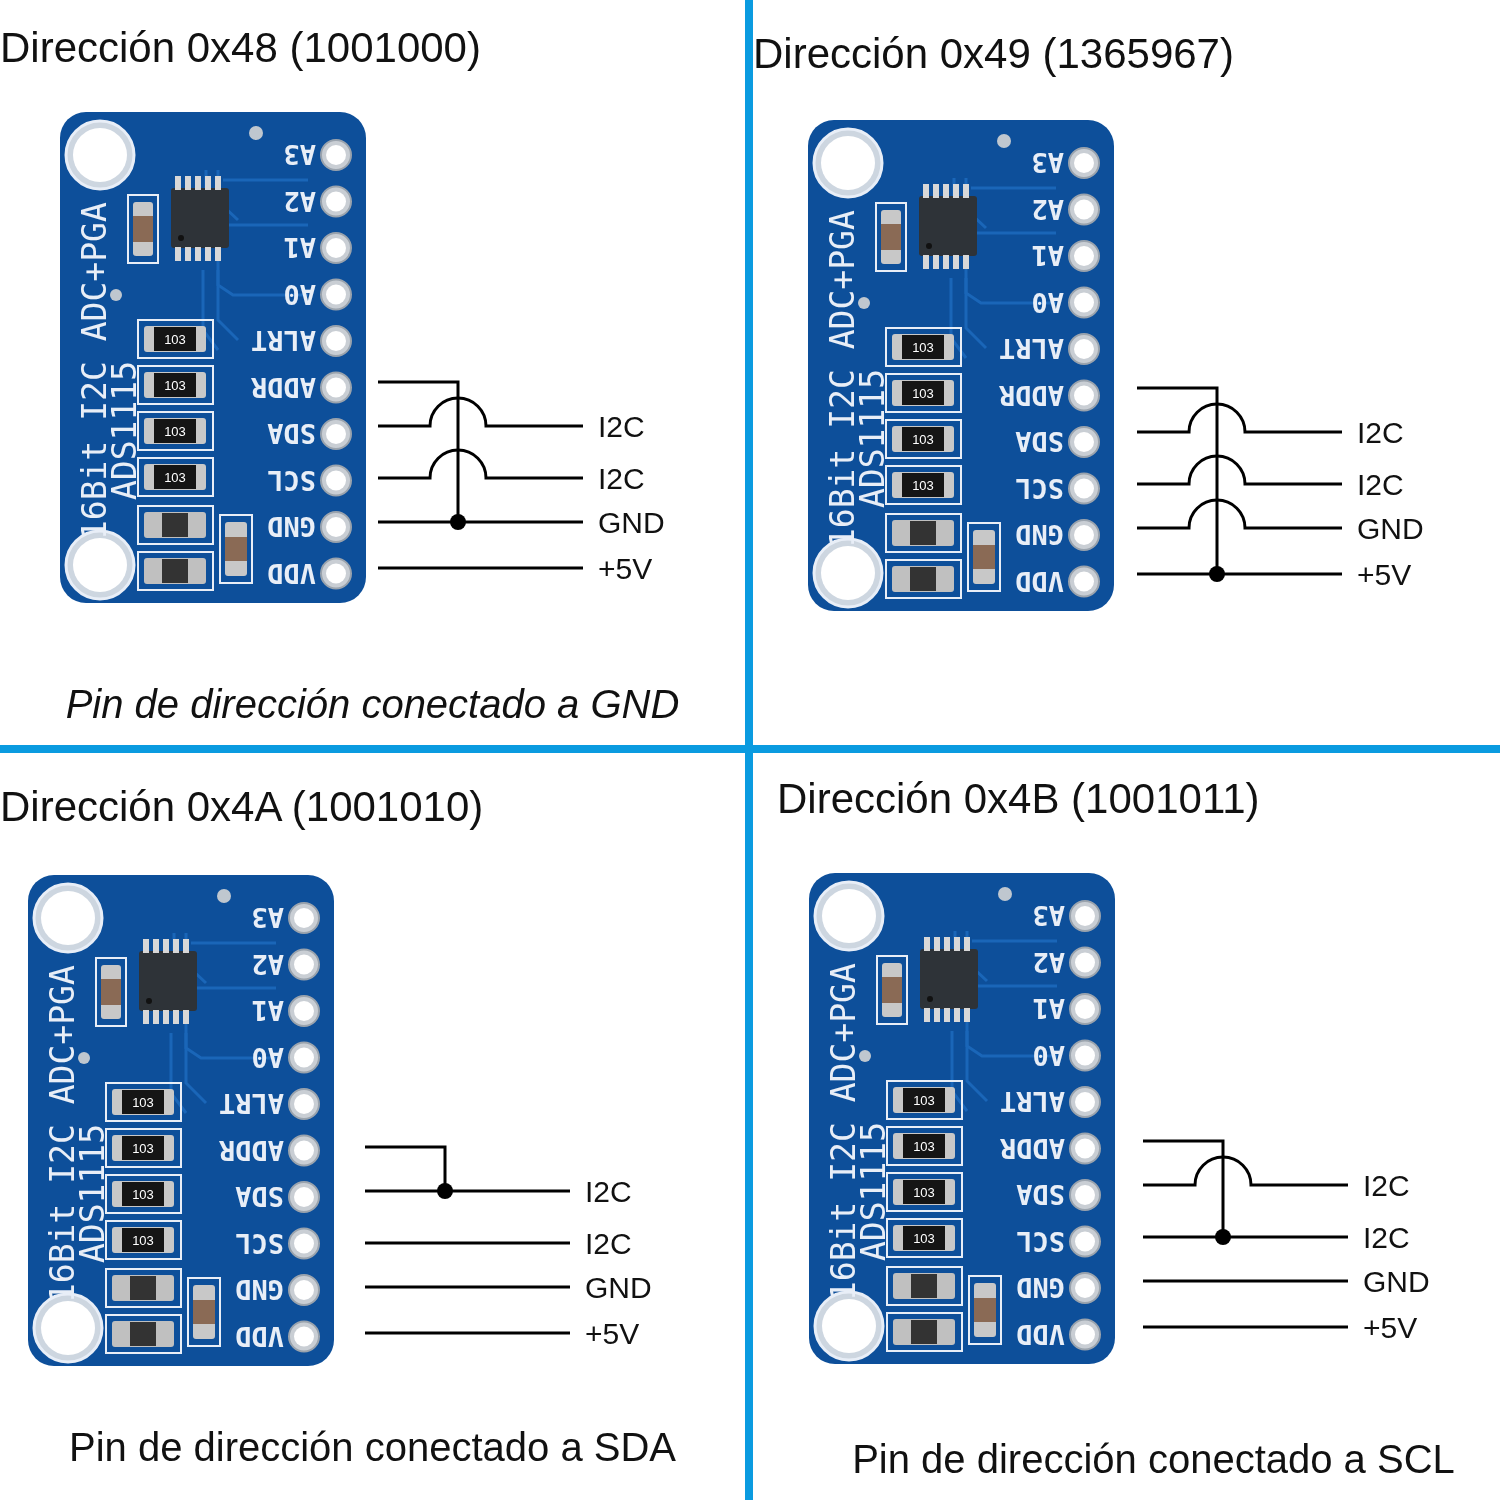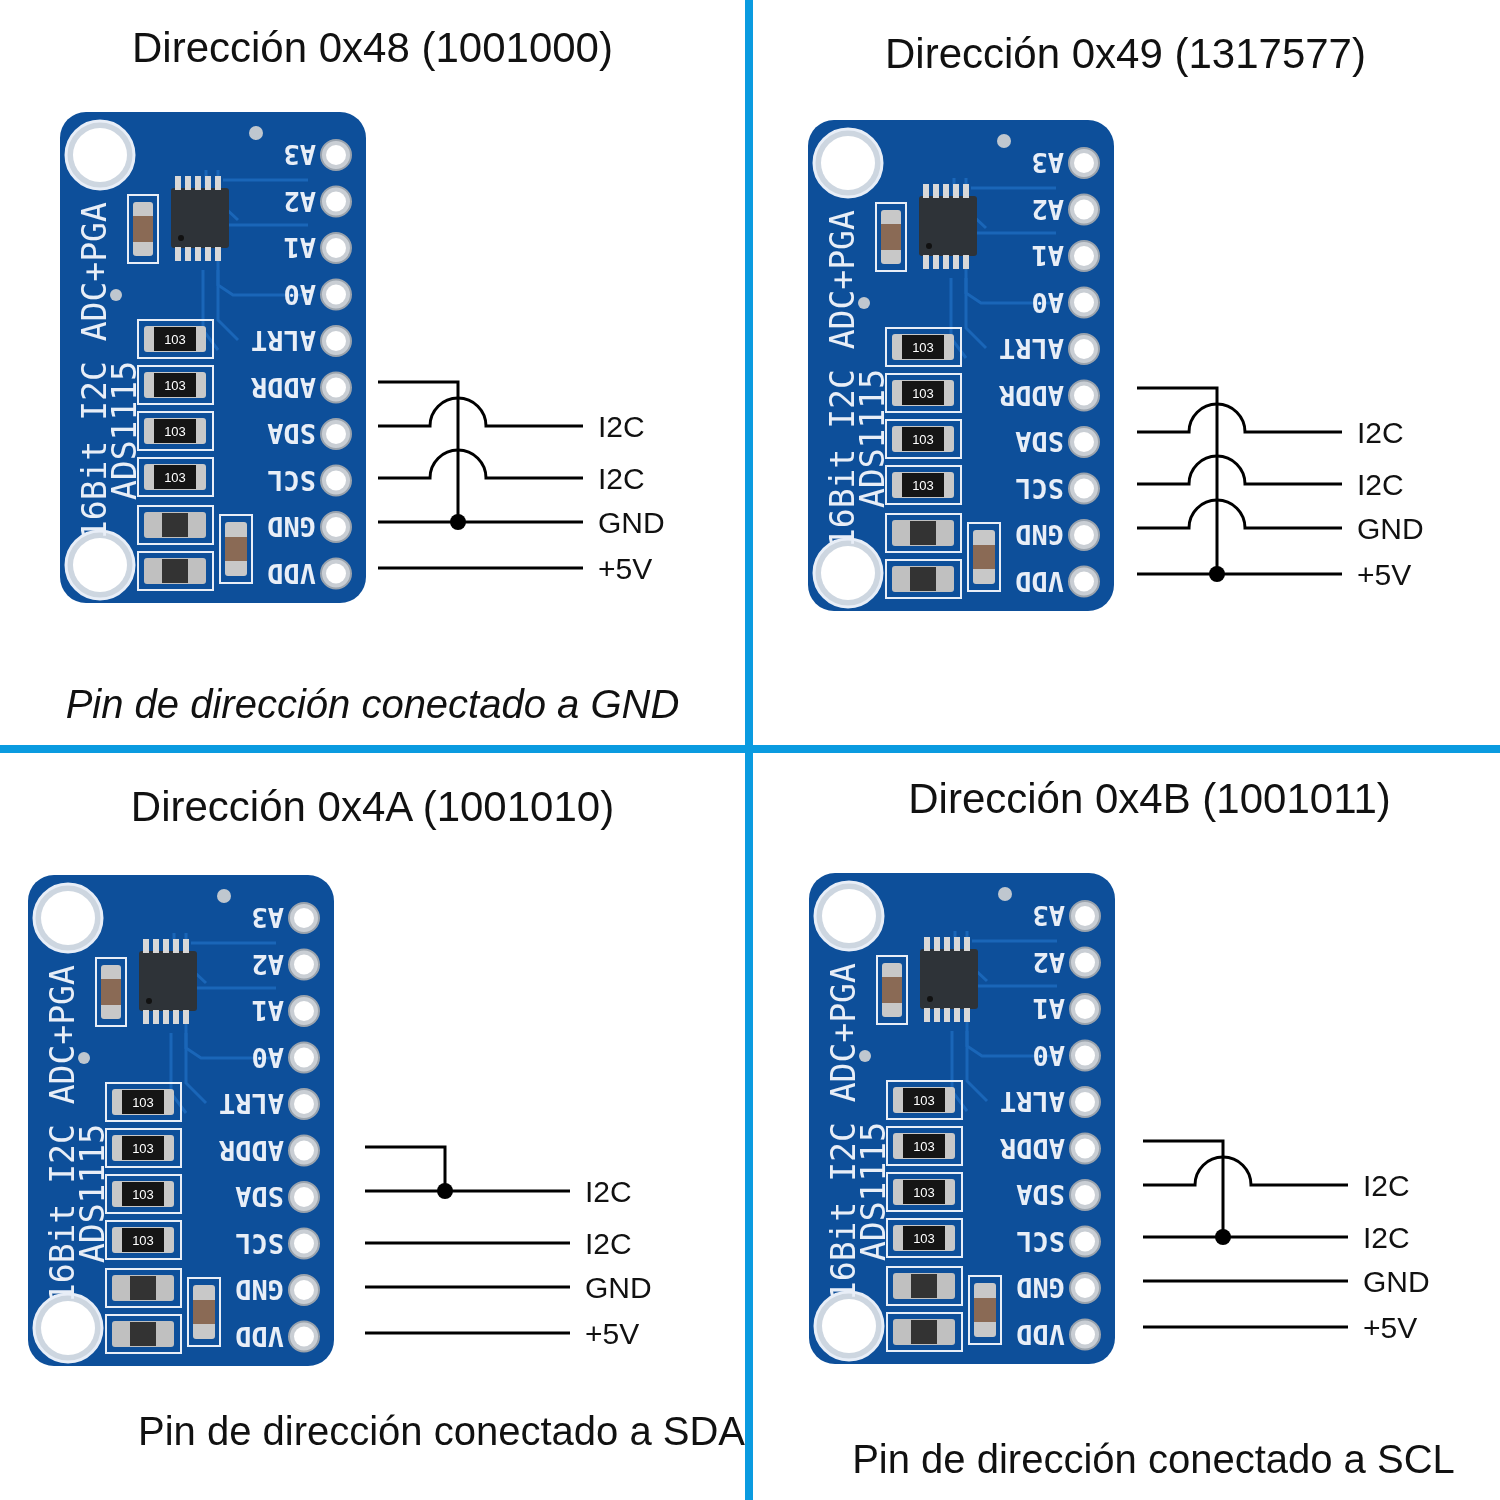--- a/index.html
+++ b/index.html
@@ -1,20 +1,20 @@
 <!DOCTYPE html>
 <html><head>
 <meta charset="utf-8">
 <style>
   html,body{margin:0;padding:0;background:#fff;}
   body{width:1500px;height:1500px;position:relative;overflow:hidden;font-family:"Liberation Sans",sans-serif;}
   .divider-v{position:absolute;left:745px;top:0;width:8px;height:1500px;background:#0a9be0;}
   .divider-h{position:absolute;left:0;top:745px;width:1500px;height:8px;background:#0a9be0;}
   .panel{position:absolute;width:745px;height:745px;}
-  .panel-title{position:absolute;left:0;width:100%;text-align:center;font-size:42px;color:#111;white-space:nowrap;}
+  .panel-title{position:absolute;left:0;width:100%;text-align:left;font-size:42px;color:#111;white-space:nowrap;}
   .panel-caption{position:absolute;left:0;width:100%;text-align:center;font-size:40px;color:#111;white-space:nowrap;}
   .board{position:absolute;width:310px;height:495px;}
   .board svg{width:100%;height:100%;display:block;}
   .wiring{position:absolute;width:330px;height:240px;}
   .wiring svg{width:100%;height:100%;overflow:visible;}
 </style>
 </head>
 <body>
 
 <div class="divider-v"></div>
@@ -153,21 +153,21 @@
         <circle cx="80" cy="162" r="8" fill="#000000"></circle>
         <text x="220" y="77" font-size="30" fill="#111" font-family="Liberation Sans, sans-serif">I2C</text>
         <text x="220" y="129" font-size="30" fill="#111" font-family="Liberation Sans, sans-serif">I2C</text>
         <text x="220" y="173" font-size="30" fill="#111" font-family="Liberation Sans, sans-serif">GND</text>
         <text x="220" y="219" font-size="30" fill="#111" font-family="Liberation Sans, sans-serif">+5V</text>
       </svg></div>
   <div class="panel-caption" style="top:682px;font-style:italic;">Pin de dirección conectado a GND</div>
 </div>
 
 <div class="panel" style="left:753px;top:0;">
-  <div class="panel-title" style="top:30px;">Dirección 0x49 (1317577)</div>
+  <div class="panel-title" style="top:30px;">Dirección 0x49 (1365967)</div>
   <div class="board" style="left:53px;top:118px;">
       <svg viewBox="0 0 310 495">
         <rect x="2" y="2" width="306" height="491" rx="26" fill="#0d4f9a"></rect>
         <circle cx="42" cy="45" r="34" fill="#cdd6e0" stroke="#e8eef7" stroke-width="3"></circle>
         <circle cx="42" cy="45" r="27" fill="#fff"></circle>
         <circle cx="42" cy="455" r="34" fill="#cdd6e0" stroke="#e8eef7" stroke-width="3"></circle>
         <circle cx="42" cy="455" r="27" fill="#fff"></circle>
         <path d="M148,60 V80 L180,110" fill="none" stroke="#1a66b8" stroke-width="3"></path>
         <path d="M160,60 V80 L135,110" fill="none" stroke="#1a66b8" stroke-width="3"></path>
         <path d="M145,160 V220 L160,240" fill="none" stroke="#1a66b8" stroke-width="3"></path>
@@ -426,21 +426,21 @@
         <path d="M0,66 H205" fill="none" stroke="#000000" stroke-width="3"></path>
         <path d="M0,118 H205" fill="none" stroke="#000000" stroke-width="3"></path>
         <path d="M0,162 H205" fill="none" stroke="#000000" stroke-width="3"></path>
         <path d="M0,208 H205" fill="none" stroke="#000000" stroke-width="3"></path>
         <circle cx="80" cy="66" r="8" fill="#000000"></circle>
         <text x="220" y="77" font-size="30" fill="#111" font-family="Liberation Sans, sans-serif">I2C</text>
         <text x="220" y="129" font-size="30" fill="#111" font-family="Liberation Sans, sans-serif">I2C</text>
         <text x="220" y="173" font-size="30" fill="#111" font-family="Liberation Sans, sans-serif">GND</text>
         <text x="220" y="219" font-size="30" fill="#111" font-family="Liberation Sans, sans-serif">+5V</text>
       </svg></div>
-  <div class="panel-caption" style="top:656px;text-align:right;">Pin de dirección conectado a SDA</div>
+  <div class="panel-caption" style="top:672px;">Pin de dirección conectado a SDA</div>
 </div>
 
 <div class="panel" style="left:753px;top:753px;">
   <div class="panel-title" style="top:22px;margin-left:24px;">Dirección 0x4B (1001011)</div>
   <div class="board" style="left:54px;top:118px;">
       <svg viewBox="0 0 310 495">
         <rect x="2" y="2" width="306" height="491" rx="26" fill="#0d4f9a"></rect>
         <circle cx="42" cy="45" r="34" fill="#cdd6e0" stroke="#e8eef7" stroke-width="3"></circle>
         <circle cx="42" cy="45" r="27" fill="#fff"></circle>
         <circle cx="42" cy="455" r="34" fill="#cdd6e0" stroke="#e8eef7" stroke-width="3"></circle>

